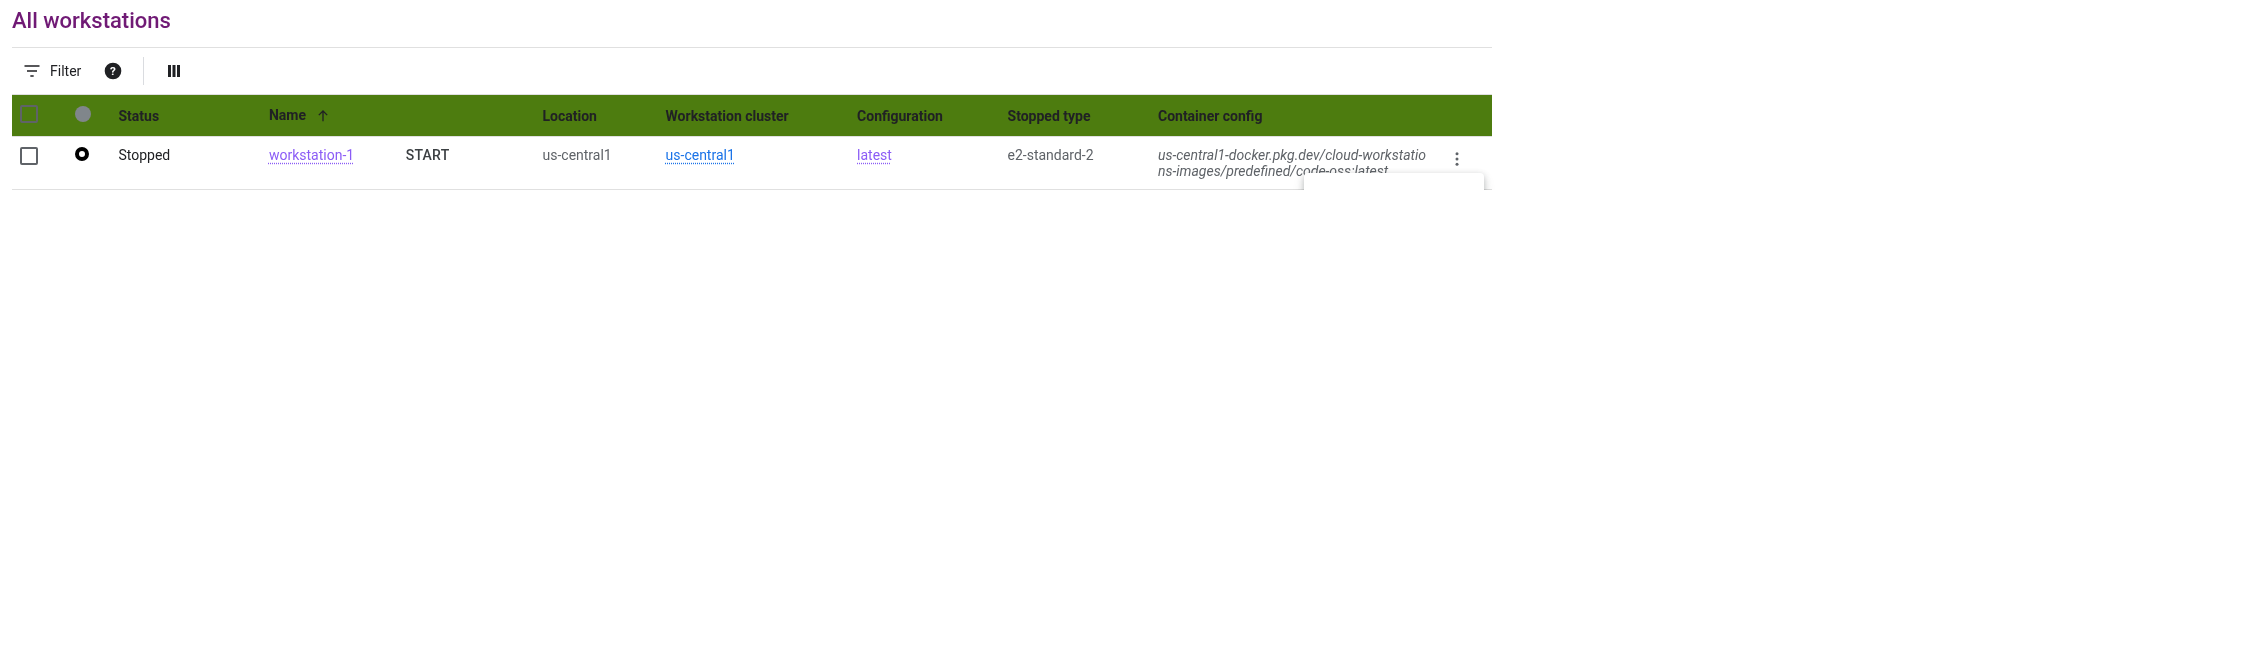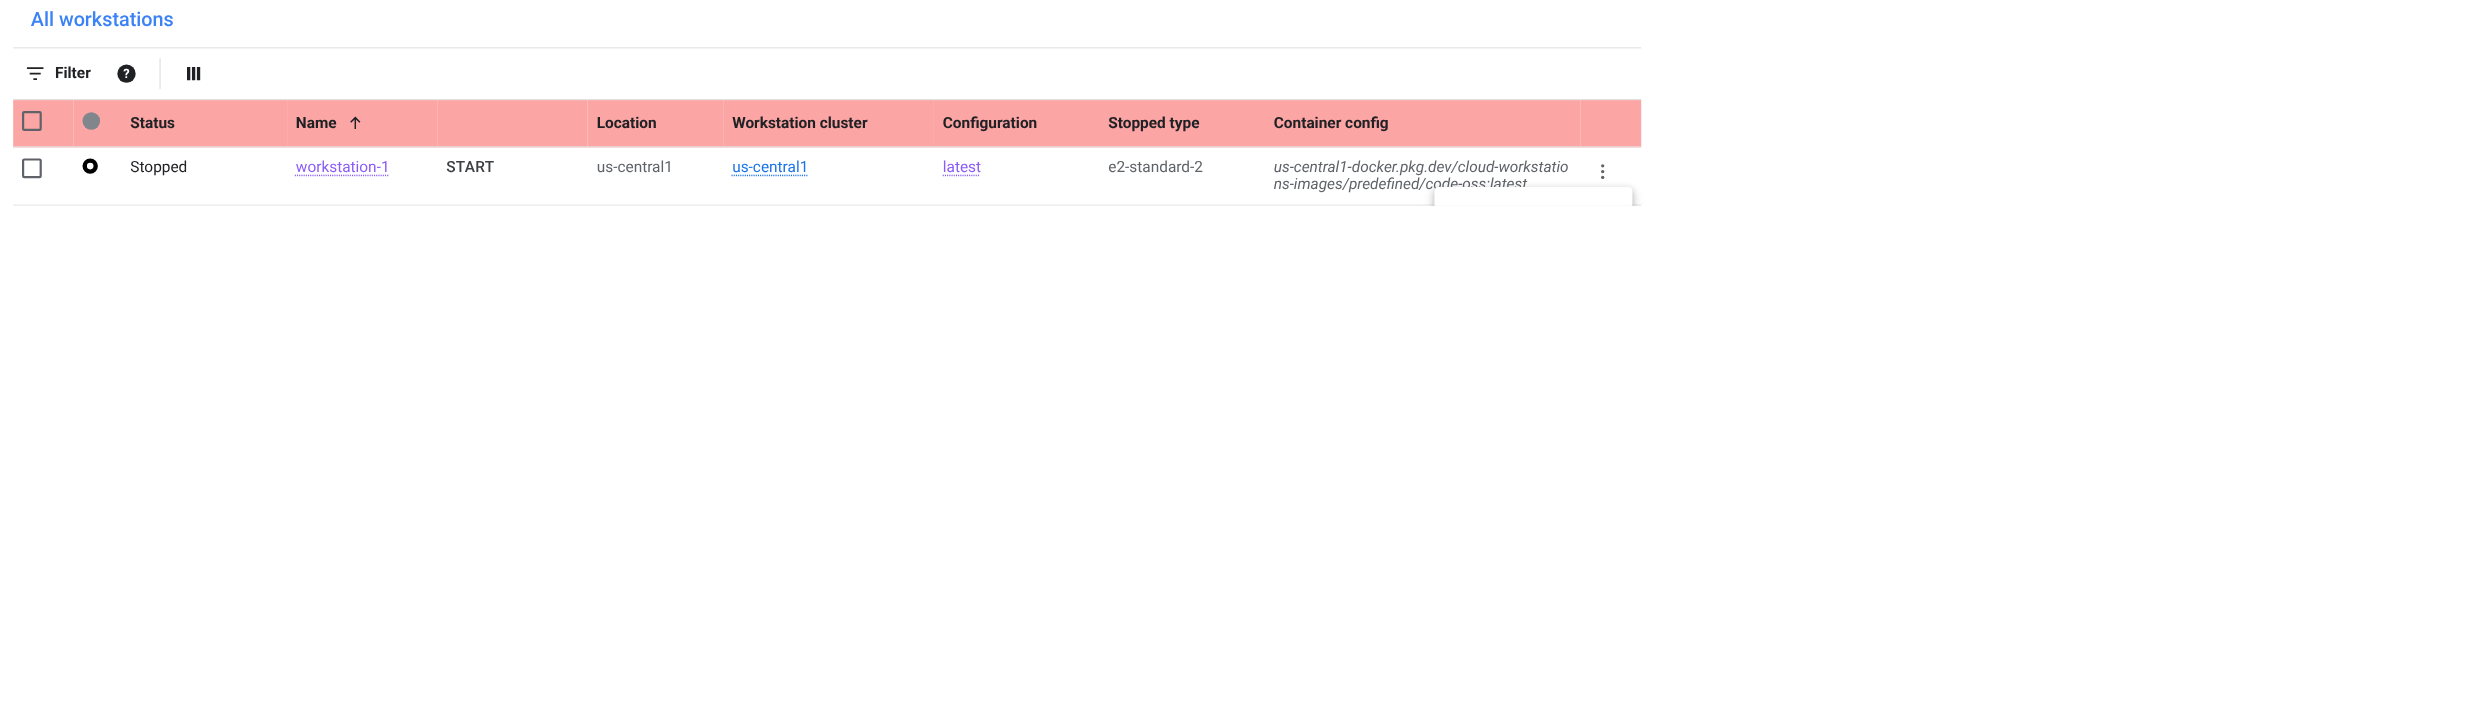--- a/index.html
+++ b/index.html
@@ -8,41 +8,40 @@
     font-family: "Google Sans", Roboto, Arial, sans-serif;
     font-size: 14px;
     color: #202124;
     background: #fff;
     width: 1504px;
   }
   .page {
     padding: 0 12px;
   }
   .page-title {
-    font-size: 18px;
+    font-size: 22px;
     font-weight: 500;
     padding: 8px 0 14px 0;
-    color: #3b82f6;
-    margin-left: 16px;
+    color: #701a75;
   }
   .toolbar {
     display: flex;
     align-items: center;
     height: 48px;
     border-top: 1px solid #e0e0e0;
     border-bottom: 1px solid #e0e0e0;
     padding: 0 8px;
   }
   .filter-icon {
     width: 24px; height: 24px;
     display: inline-flex; align-items: center; justify-content: center;
     color: #202124;
   }
   .filter-label {
-    font-weight: 700;
+    font-weight: 400;
     margin-left: 6px;
     margin-right: 12px;
     font-size: 14px;
   }
   .filter-input {
     flex: 1;
     border: none;
     outline: none;
     font-size: 14px;
     color: #5f6368;
@@ -66,21 +65,21 @@
     height: 28px;
     background: #dadce0;
     margin: 0 6px;
   }
   table.ws-table {
     width: 100%;
     border-collapse: collapse;
     table-layout: fixed;
   }
   thead tr {
-    background: #fca5a5;
+    background: #4d7c0f;
     border-bottom: 1px solid #e0e0e0;
   }
   th, td {
     text-align: left;
     padding: 10px 8px;
     font-size: 14px;
     vertical-align: top;
   }
   th {
     font-weight: 700;

